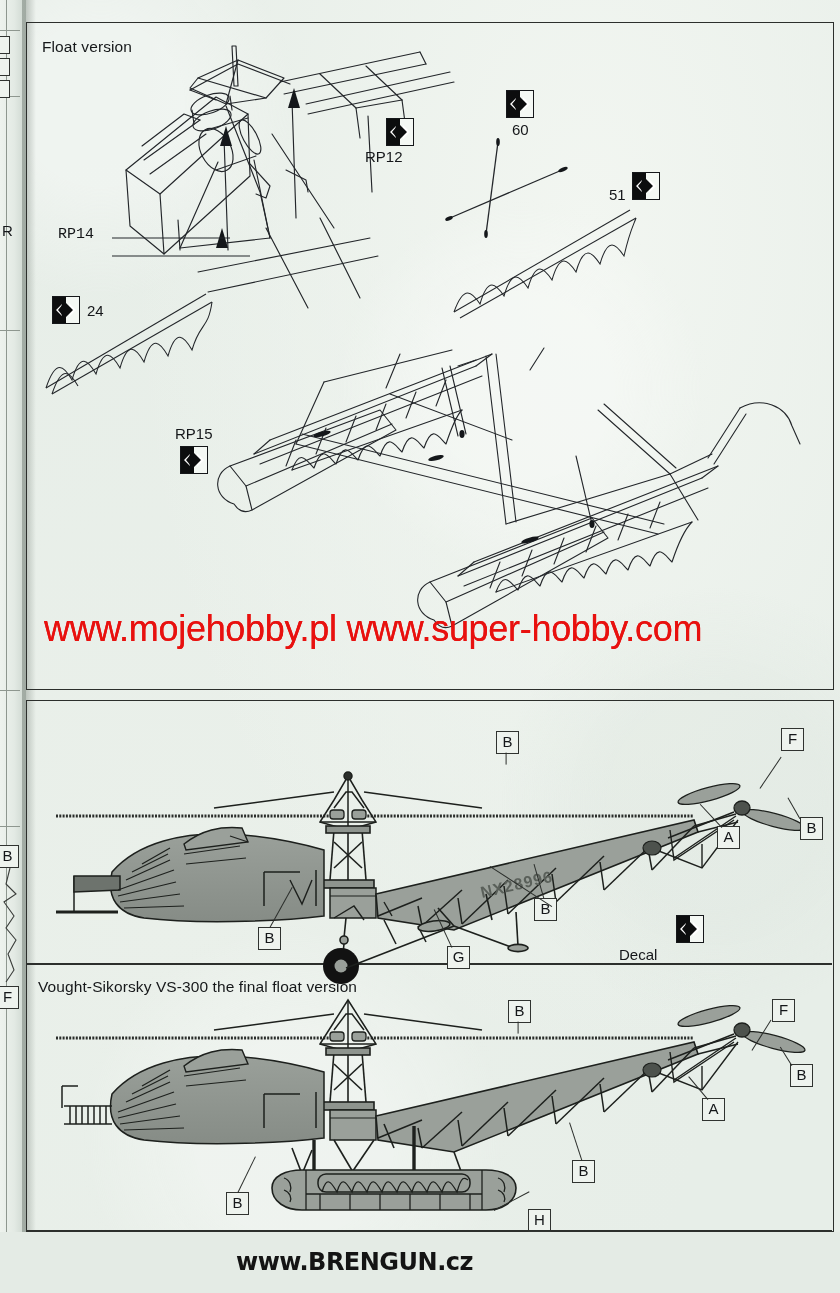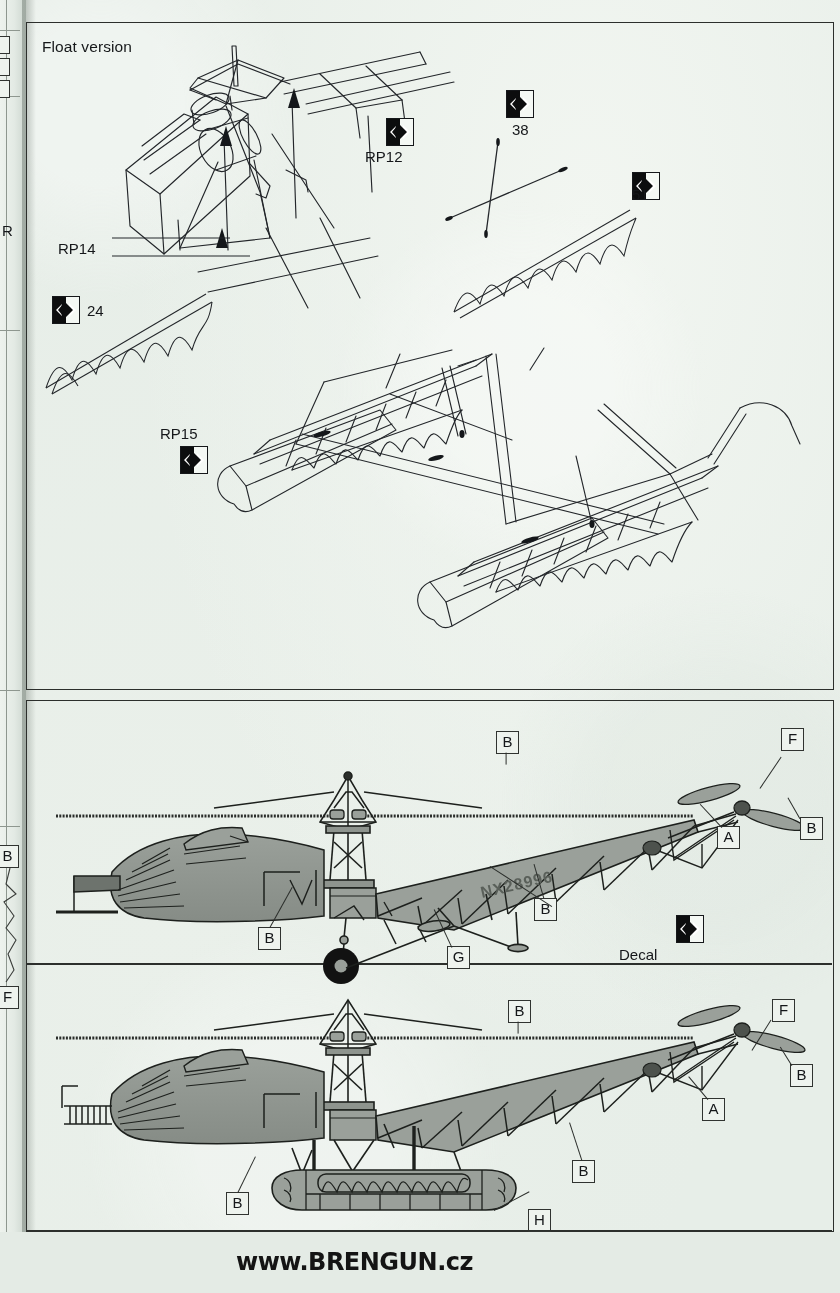--- a/index.html
+++ b/index.html
@@ -301,54 +301,55 @@
     </svg>
   </div>
   <div class="mklab" style="left:365px;top:148px;">RP12</div>
 
   <div class="mk" style="left:506px;top:90px;">
     <svg width="26" height="26" viewBox="0 0 26 26">
       <path d="M3 13 L9 7 L8 11 L16 11 L16 6 L23 13 L16 20 L16 15 L8 15 L9 19 Z" fill="#ffffff"></path>
       <path d="M13 6 L20 13 L13 20 L13 15.5 L9 15.5 L10 19 L5 13 L10 7 L9 10.5 L13 10.5 Z" fill="#0c0d0e"></path>
     </svg>
   </div>
-  <div class="mklab" style="left:512px;top:121px;">38</div>
+  <div class="mklab" style="left:512px;top:121px;">60</div>
 
   <div class="mk" style="left:632px;top:172px;">
     <svg width="26" height="26" viewBox="0 0 26 26">
       <path d="M3 13 L9 7 L8 11 L16 11 L16 6 L23 13 L16 20 L16 15 L8 15 L9 19 Z" fill="#ffffff"></path>
       <path d="M13 6 L20 13 L13 20 L13 15.5 L9 15.5 L10 19 L5 13 L10 7 L9 10.5 L13 10.5 Z" fill="#0c0d0e"></path>
     </svg>
   </div>
-  <div class="mklab" style="left:632px;top:186px;">51</div>
+  <div class="mklab" style="left:609px;top:186px;">51</div>
 
   <div class="mk" style="left:52px;top:296px;">
     <svg width="26" height="26" viewBox="0 0 26 26">
       <path d="M3 13 L9 7 L8 11 L16 11 L16 6 L23 13 L16 20 L16 15 L8 15 L9 19 Z" fill="#ffffff"></path>
       <path d="M13 6 L20 13 L13 20 L13 15.5 L9 15.5 L10 19 L5 13 L10 7 L9 10.5 L13 10.5 Z" fill="#0c0d0e"></path>
     </svg>
   </div>
   <div class="mklab" style="left:87px;top:302px;">24</div>
 
-  <div class="mklab" style="left:58px;top:240px;">RP14</div>
+  <div class="mklab" style="left:58px;top:226px;font-family:Liberation Mono, monospace;">RP14</div>
   <svg class="art" width="230" height="40" viewBox="0 0 230 40" style="left:110px;top:232px;">
     <g stroke="#23262a" stroke-width="1.1" fill="none">
       <path d="M2 6 L120 6"></path>
         <path d="M2 24 L140 24"></path>
     </g>
   </svg>
 
-  <div class="mklab" style="left:160px;top:425px;">RP15</div>
+  <div class="mklab" style="left:175px;top:425px;">RP15</div>
   <div class="mk" style="left:180px;top:446px;">
     <svg width="26" height="26" viewBox="0 0 26 26">
       <path d="M3 13 L9 7 L8 11 L16 11 L16 6 L23 13 L16 20 L16 15 L8 15 L9 19 Z" fill="#ffffff"></path>
       <path d="M13 6 L20 13 L13 20 L13 15.5 L9 15.5 L10 19 L5 13 L10 7 L9 10.5 L13 10.5 Z" fill="#0c0d0e"></path>
     </svg>
   </div>
 
+  <div class="wm" style="left:44px;top:608px;">www.mojehobby.pl www.super-hobby.com</div>
 
   <div class="frame" style="left:26px;top:700px;width:806px;height:530px;"></div>
   <div class="hr" style="left:26px;top:963px;width:806px;"></div>
 
 
   <svg class="art" width="790" height="250" viewBox="0 0 790 250" style="left:34px;top:730px;">
     <defs>
       <linearGradient id="gSkin" x1="0" y1="0" x2="0" y2="1">
         <stop offset="0" stop-color="#9aa09a"></stop>
           <stop offset="1" stop-color="#868c86"></stop>
@@ -507,20 +508,21 @@
 
   <div class="decal-lab" style="left:619px;top:946px;">Decal</div>
   <div class="mk" style="left:676px;top:915px;">
     <svg width="26" height="26" viewBox="0 0 26 26">
       <path d="M3 13 L9 7 L8 11 L16 11 L16 6 L23 13 L16 20 L16 15 L8 15 L9 19 Z" fill="#ffffff"></path>
       <path d="M13 6 L20 13 L13 20 L13 15.5 L9 15.5 L10 19 L5 13 L10 7 L9 10.5 L13 10.5 Z" fill="#0c0d0e"></path>
     </svg>
   </div>
   <div class="lead" style="left:552px;top:906px;width:74px;transform:rotate(-147deg);"></div>
 
+  <div class="ttl" style="left:38px;top:978px;">Vought-Sikorsky VS-300 the final float version</div>
 
   <svg class="art" width="790" height="250" viewBox="0 0 790 250" style="left:34px;top:998px;">
     <defs>
       <linearGradient id="gSkin2" x1="0" y1="0" x2="0" y2="1">
         <stop offset="0" stop-color="#9aa09a"></stop>
           <stop offset="1" stop-color="#868c86"></stop>
       </linearGradient>
     </defs>
 
     <g stroke="#2a2d2a" stroke-width="3">

